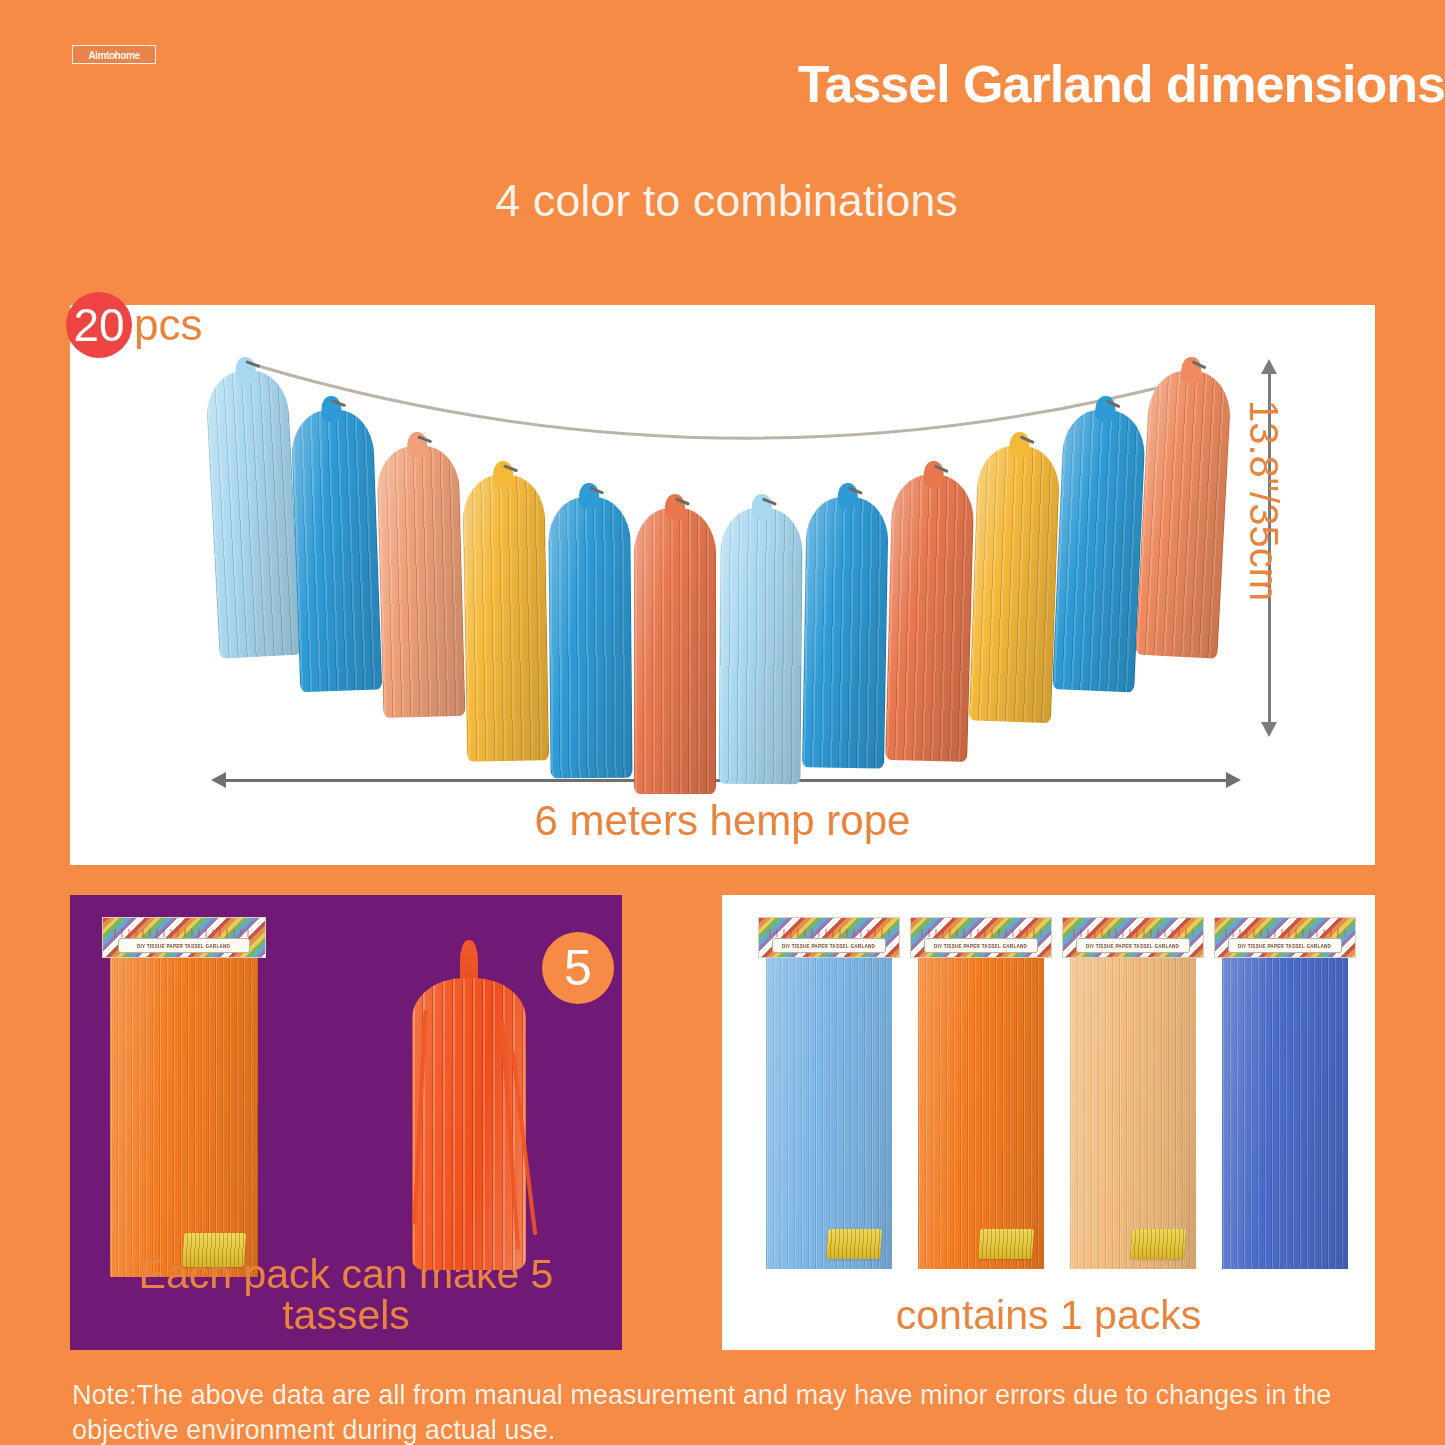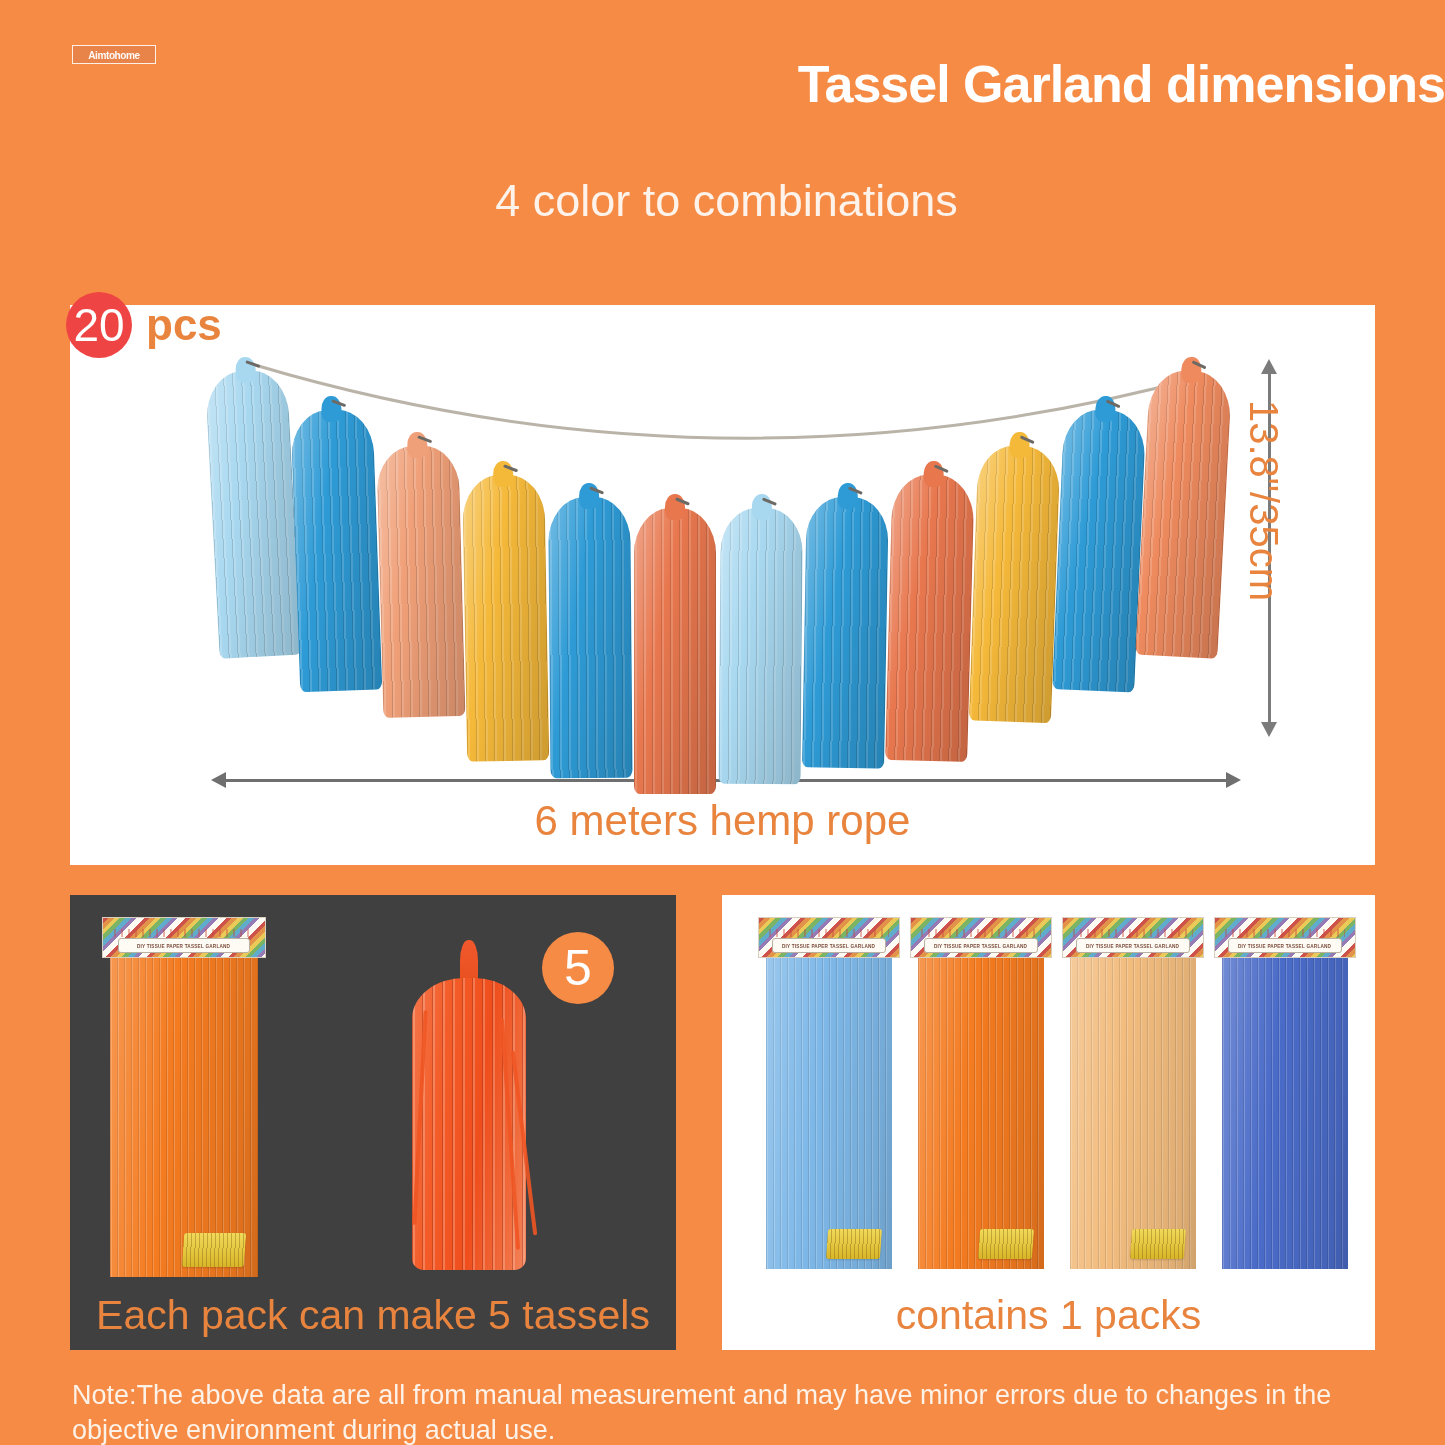--- a/index.html
+++ b/index.html
@@ -75,23 +75,22 @@
     background: #ef4444;
     color: #ffffff;
     font-size: 46px;
     font-weight: normal;
     display: flex; align-items: center; justify-content: center;
     line-height: 1;
   }
   .pcs-text {
     color: #E8843E;
     font-size: 44px;
-    margin-left: 14px;
+    margin-left: 2px;
     line-height: 1;
-    font-weight: bold;
   }
 
   
   .garland-stage {
     position: absolute;
     left: 0; top: 0; width: 100%; height: 100%;
     overflow: hidden;
   }
   .rope { position: absolute; left: 0; top: 0; width: 100%; height: 100%; }
 
@@ -187,22 +186,22 @@
     left: 0; top: 797px; width: 1445px;
     text-align: center;
     color: #E8843E;
     font-size: 42px;
   }
 
   
   .panel-bl {
     position: absolute;
     left: 70px; top: 895px;
-    width: 606px; height: 455px;
-    background: #404040;
+    width: 552px; height: 455px;
+    background: #701a75;
   }
   .panel-br {
     position: absolute;
     left: 722px; top: 895px;
     width: 653px; height: 455px;
     background: #ffffff;
   }
 
   .panel-caption {
     position: absolute;

